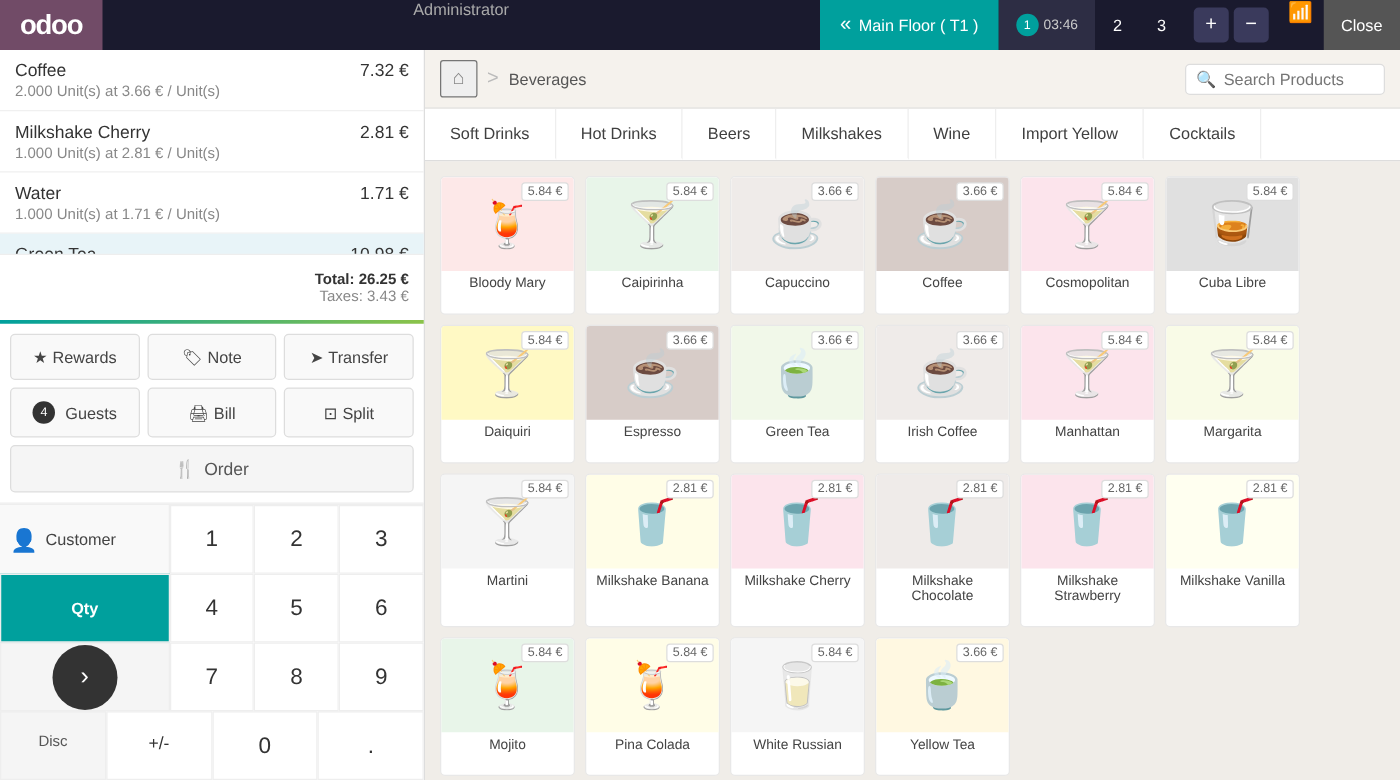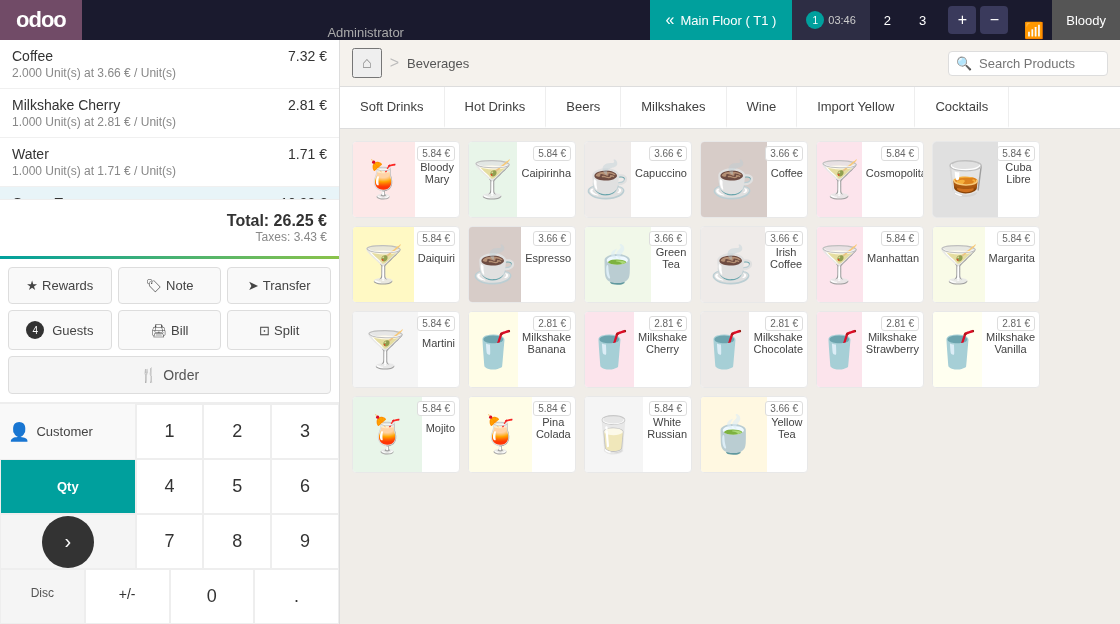--- a/index.html
+++ b/index.html
@@ -1,19 +1,19 @@
 <!DOCTYPE html>
 <html><head>
   <meta charset="utf-8">
   <style>
     * { box-sizing: border-box; margin: 0; padding: 0; }
     body { font-family: 'Helvetica Neue', Arial, sans-serif; background: #f0ede8; width: 1120px; height: 624px; overflow: hidden; display: flex; flex-direction: column; }
 
     
-    .top-bar { display: flex; align-items: flex-end; height: 40px; background: #1a1a2e; flex-shrink: 0; }
+    .top-bar { display: flex; align-items: flex-start; height: 40px; background: #1a1a2e; flex-shrink: 0; }
     .odoo-logo { background: #714b67; padding: 0 16px; height: 100%; display: flex; align-items: center; }
     .odoo-logo-text { color: white; font-size: 22px; font-weight: bold; letter-spacing: -1px; }
     .admin-label { color: #aaa; padding: 0 20px; font-size: 13px; flex: 1; text-align: center; }
     .floor-btn { background: #00a09d; color: white; border: none; padding: 0 16px; height: 100%; display: flex; align-items: center; gap: 6px; cursor: pointer; font-size: 13px; font-weight: 500; }
     .floor-btn .arrow { font-size: 16px; }
     .table-tabs { display: flex; align-items: center; height: 100%; }
     .table-tab { display: flex; align-items: center; height: 100%; padding: 0 14px; color: white; font-size: 13px; cursor: pointer; position: relative; }
     .table-tab.active { background: #2d2d44; }
     .table-tab .badge { background: #00a09d; color: white; border-radius: 50%; width: 18px; height: 18px; display: flex; align-items: center; justify-content: center; font-size: 10px; margin-right: 4px; }
     .table-tab .timer { font-size: 11px; color: #ccc; }
@@ -29,21 +29,21 @@
     .order-panel { width: 340px; background: #fff; display: flex; flex-direction: column; border-right: 1px solid #ddd; flex-shrink: 0; }
     .order-items { flex: 1; overflow-y: auto; padding: 0; }
     .order-item { padding: 8px 12px; border-bottom: 1px solid #f0f0f0; display: flex; flex-direction: column; cursor: pointer; }
     .order-item.selected { background: #e8f4f8; }
     .order-item-header { display: flex; justify-content: space-between; align-items: flex-start; }
     .order-item-name { font-size: 14px; font-weight: 500; color: #333; }
     .order-item-price { font-size: 14px; color: #333; }
     .order-item-detail { font-size: 12px; color: #888; margin-top: 2px; }
 
     .order-total { padding: 12px; border-top: 1px solid #eee; text-align: right; }
-    .total-line { font-size: 16px; font-weight: bold; color: #333; }
+    .total-line { font-size: 12px; font-weight: bold; color: #333; }
     .taxes-line { font-size: 12px; color: #888; margin-top: 0; }
 
     .order-divider { height: 3px; background: linear-gradient(to right, #00a09d, #8bc34a); }
 
     
     .action-btns { padding: 8px; display: flex; flex-direction: column; gap: 6px; }
     .action-row { display: flex; gap: 6px; }
     .action-btn { flex: 1; padding: 10px 6px; border: 1px solid #ddd; background: #f9f9f9; border-radius: 4px; cursor: pointer; font-size: 13px; color: #444; display: flex; align-items: center; justify-content: center; gap: 4px; }
     .action-btn.guests { position: relative; }
     .guests-badge { background: #333; color: white; border-radius: 50%; width: 18px; height: 18px; display: flex; align-items: center; justify-content: center; font-size: 10px; margin-right: 4px; }
@@ -67,21 +67,21 @@
     .search-box { margin-left: auto; display: flex; align-items: center; background: white; border: 1px solid #ddd; border-radius: 4px; padding: 4px 8px; min-width: 160px; }
     .search-icon { color: #aaa; font-size: 13px; margin-right: 6px; }
     .search-input { border: none; outline: none; font-size: 13px; color: #888; background: transparent; width: 120px; }
 
     
     .category-tabs { display: flex; background: white; border-bottom: 1px solid #ddd; overflow-x: auto; }
     .cat-tab { padding: 12px 20px; font-size: 13px; color: #404040; cursor: pointer; white-space: nowrap; border-right: 1px solid #eee; border-bottom: 2px solid transparent; }
 
     
     .product-grid { flex: 1; overflow-y: auto; padding: 12px; display: flex; flex-wrap: wrap; gap: 8px; align-content: flex-start; }
-    .product-card { width: 108px; background: white; border: 1px solid #e8e8e8; border-radius: 4px; cursor: pointer; overflow: hidden; position: relative; display: flex; flex-direction: row; align-items: center; }
+    .product-card { width: 108px; background: white; border: 1px solid #e8e8e8; border-radius: 4px; cursor: pointer; overflow: hidden; position: relative; display: flex; flex-direction: column; align-items: center; }
     .product-price-badge { position: absolute; top: 4px; right: 4px; background: white; border: 1px solid #ddd; border-radius: 3px; font-size: 10px; color: #666; padding: 1px 4px; }
     .product-name { font-size: 11px; color: #444; text-align: center; padding: 4px 4px 18px; }
 
     
     .img-placeholder { width: 100%; height: 75px; display: flex; align-items: center; justify-content: center; background: #f9f9f9; }
   </style>
 </head>
 <body>
 
 <div class="top-bar">
@@ -103,21 +103,21 @@
     </div>
     <div class="table-tab">
       <span>3</span>
     </div>
     <div class="tab-actions">
       <button class="tab-btn">+</button>
       <button class="tab-btn">−</button>
     </div>
   </div>
   <span class="wifi-icon">📶</span>
-  <button class="close-btn">Bloody</button>
+  <button class="close-btn">Close</button>
 </div>
 
 <div class="main">
 
   <div class="order-panel">
     <div class="order-items">
     <div class="order-item">
     <div class="order-item-header">
       <span class="order-item-name">Coffee</span>
       <span class="order-item-price">7.32 €</span>

